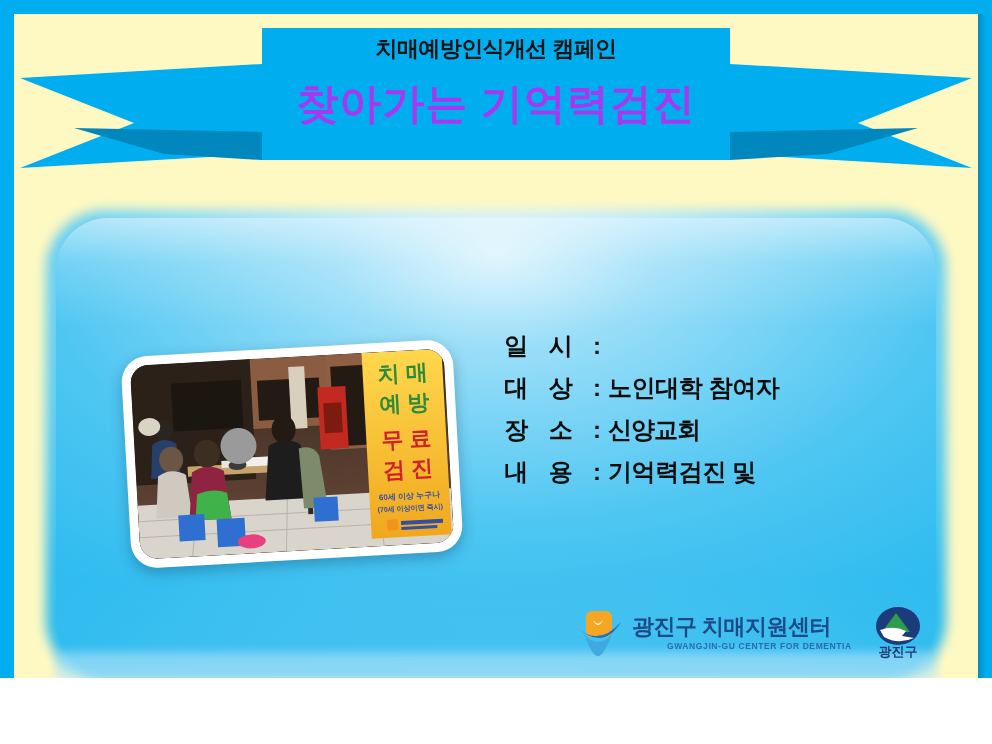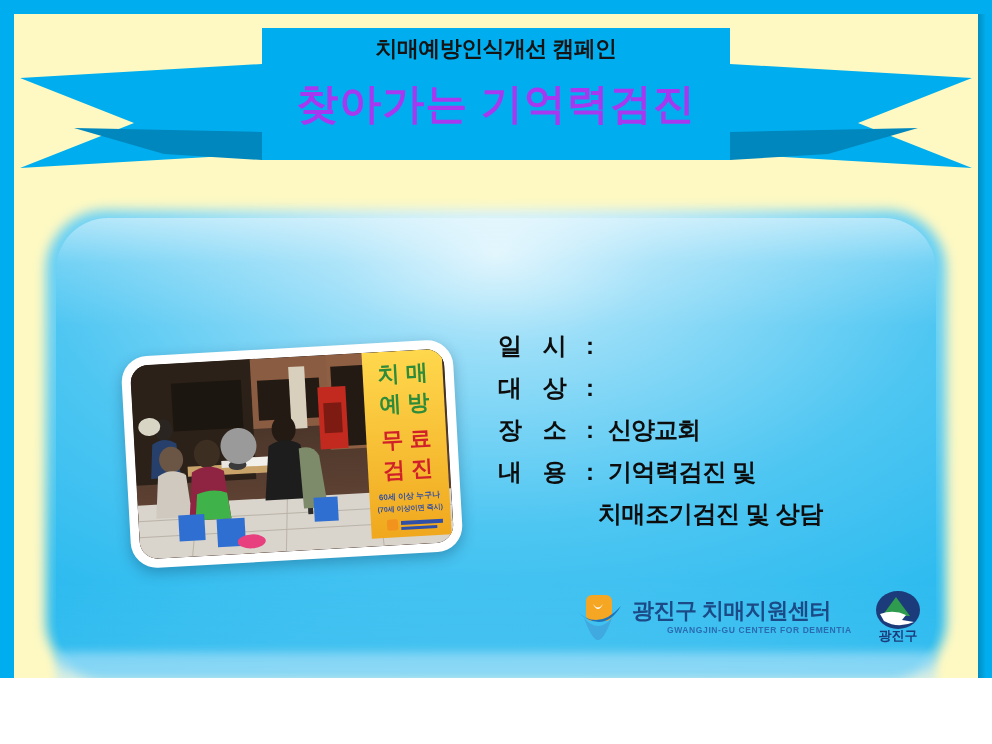--- a/index.html
+++ b/index.html
@@ -147,20 +147,21 @@
     position:absolute;
     left:498px; top:330px;
     width:440px;
     z-index:16;
   }
   .info-row {
     display:flex;
     align-items:baseline;
     height:42px;
     white-space:nowrap;
+    text-align:center;
   }
   .info-label {
     display:inline-block;
     width:88px;
     font-size:24px;
     font-weight:bold;
     color:#0d0d0d;
     letter-spacing:7px;
   }
   .info-colon {
@@ -175,21 +176,21 @@
     font-weight:bold;
     color:#0d0d0d;
     letter-spacing:-0.4px;
   }
   .info-value.strong { font-weight:bold; letter-spacing:-1px; }
   .info-row.cont { padding-left:100px; }
 
   
   .logos {
     position:absolute;
-    left:574px; top:590px;
+    left:574px; top:606px;
     display:flex;
     align-items:center;
     gap:10px;
     z-index:18;
   }
   .logo-mark { width:48px; height:46px; }
   .logo-mark svg, .seal svg { display:block; }
   .logo-text { display:flex; flex-direction:column; line-height:1; }
   .logo-ko {
     font-size:22px;
@@ -329,37 +330,35 @@
   <div class="info">
 
     <div class="info-row">
       <span class="info-label">일  시</span>
       <span class="info-colon">:</span>
     </div>
 
     <div class="info-row">
       <span class="info-label">대  상</span>
       <span class="info-colon">:</span>
+      <span class="info-value">노인대학 참여자</span>
     </div>
 
     <div class="info-row">
       <span class="info-label">장  소</span>
       <span class="info-colon">:</span>
       <span class="info-value strong">신양교회</span>
     </div>
 
     <div class="info-row">
       <span class="info-label">내  용</span>
       <span class="info-colon">:</span>
       <span class="info-value">기억력검진 및</span>
     </div>
 
-    <div class="info-row cont">
-      <span class="info-value">치매조기검진 및 상담</span>
-    </div>
 
   </div>
 
   <div class="logos">
 
     <div class="logo-mark">
       <svg viewBox="0 0 48 46" aria-hidden="true">
         <rect x="12" y="1" width="26" height="26" rx="6" fill="#F5A623"></rect>
         <path d="M19 10 q5 7 10 0 q-5 10 -10 0 z" fill="#ffffff"></path>
         <path d="M1 16 q23 22 46 -4 q-18 30 -46 4 z" fill="#1C74BC"></path>

